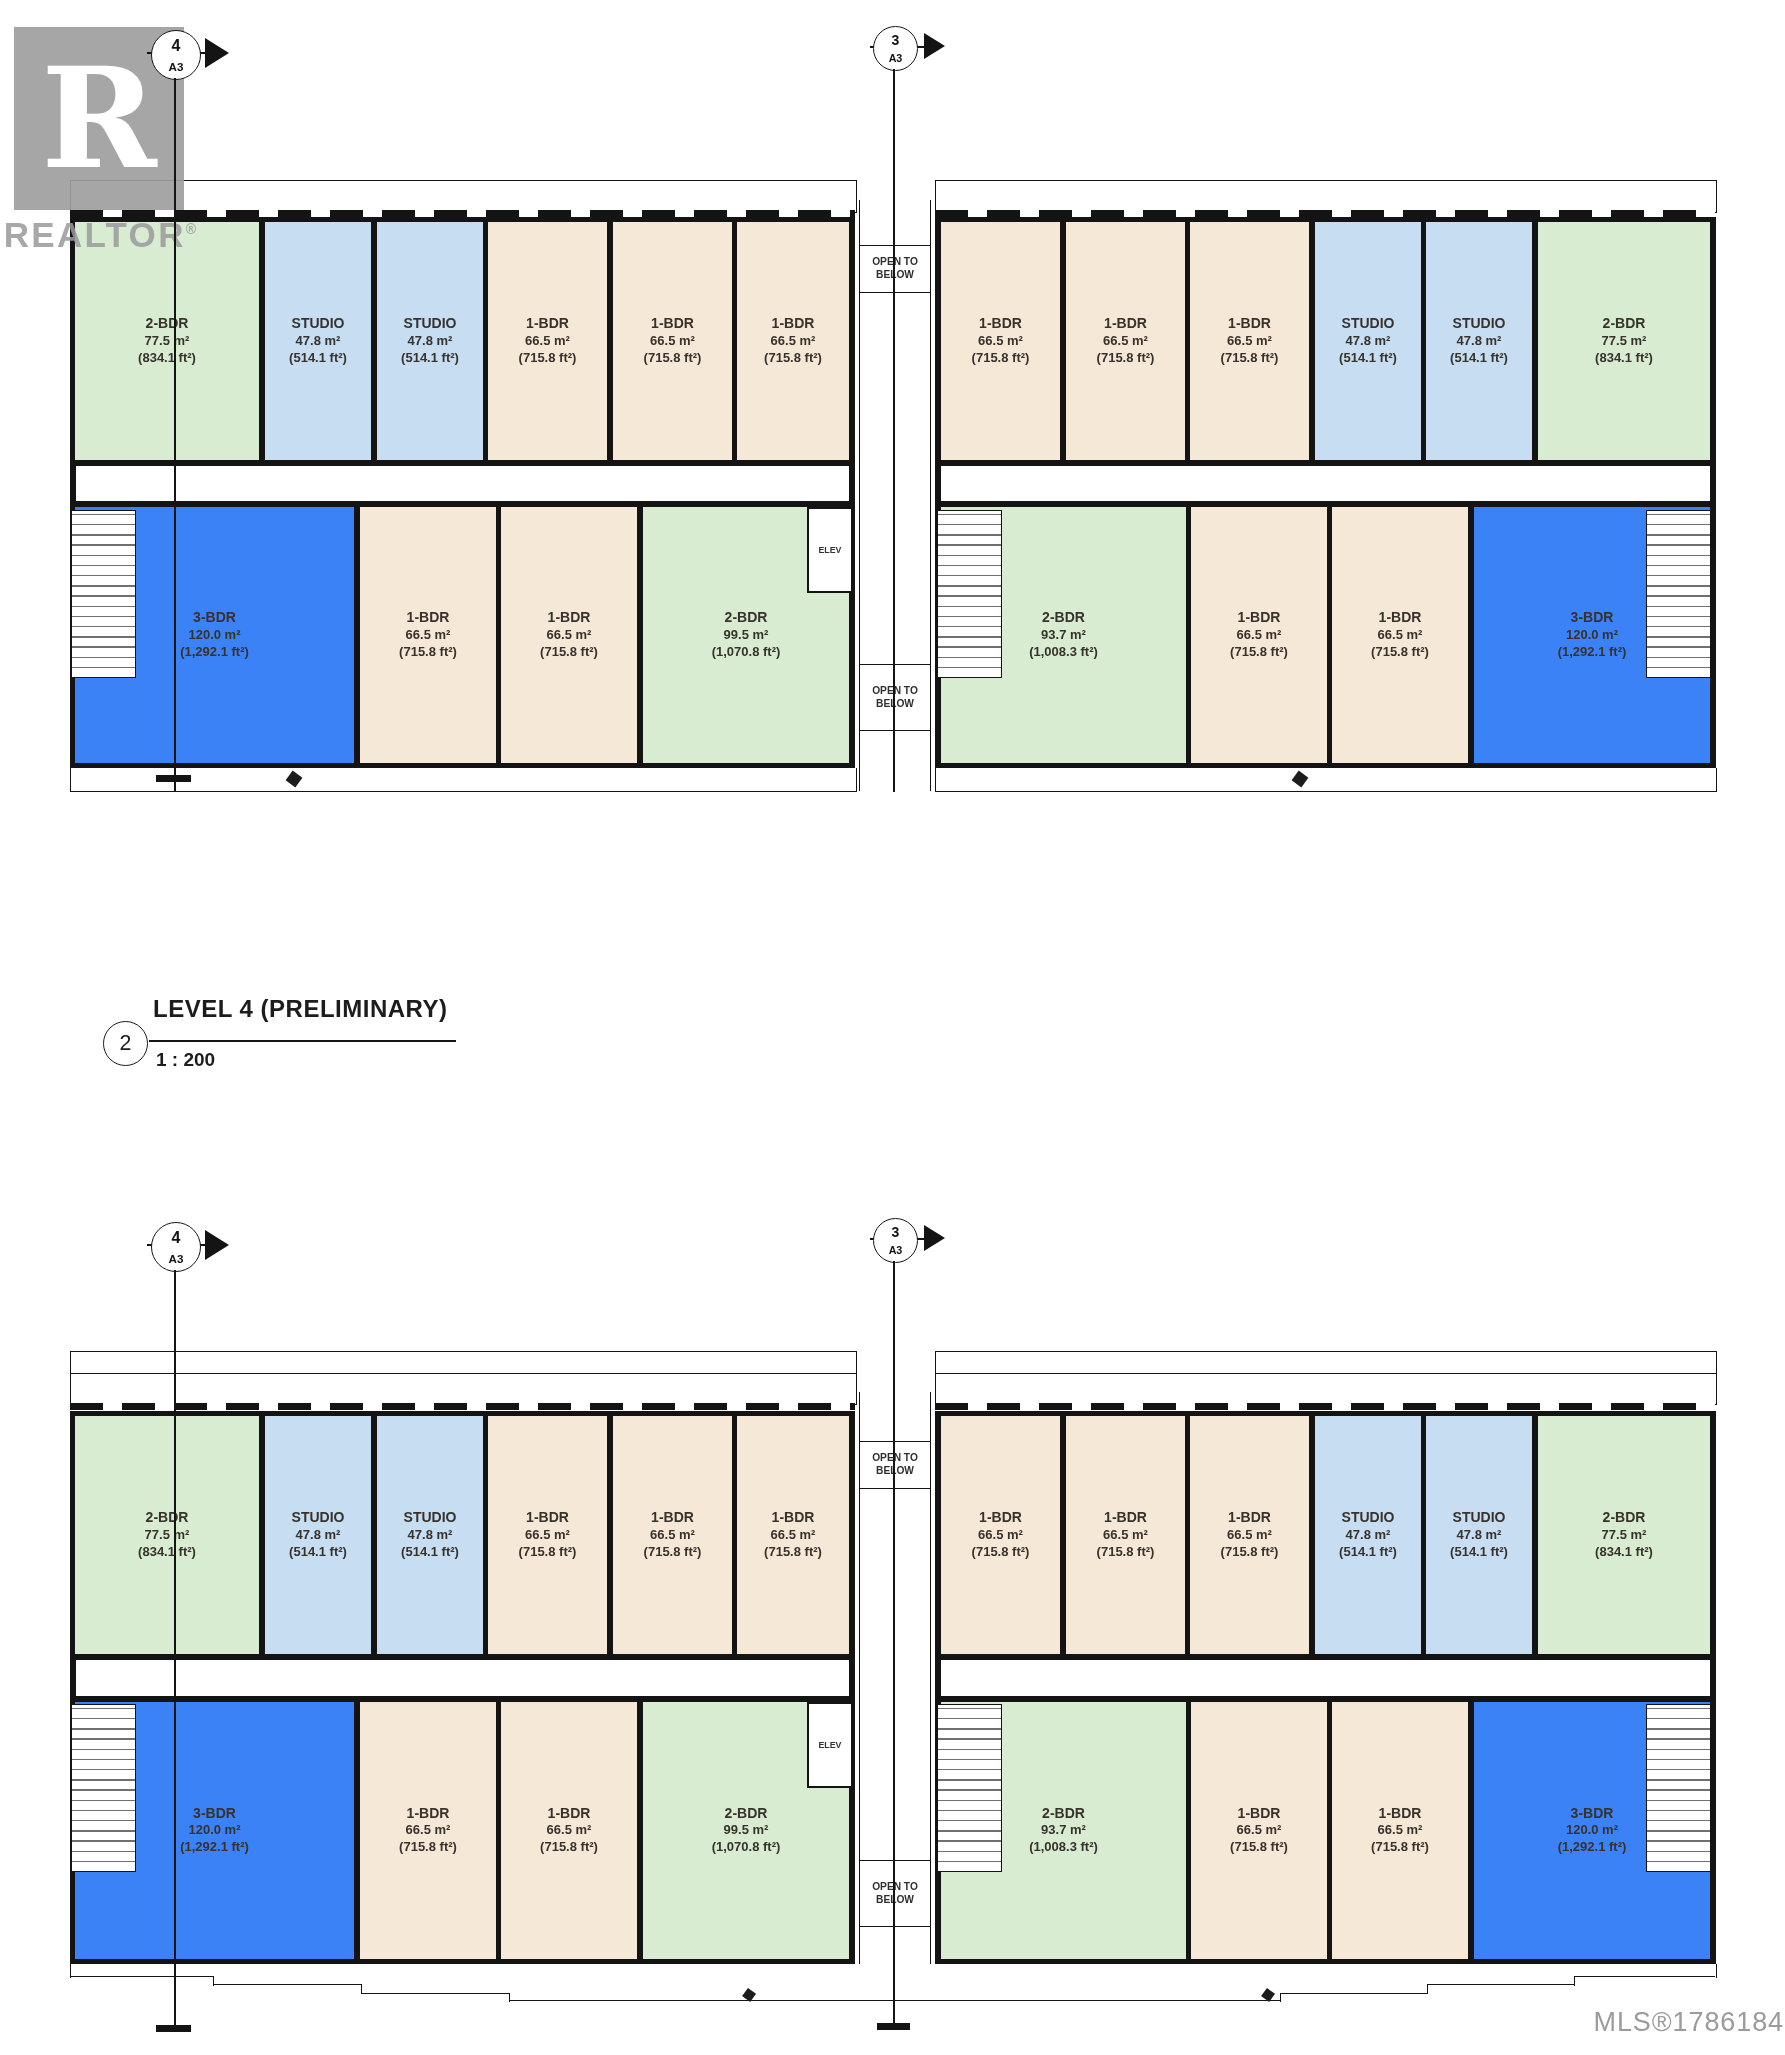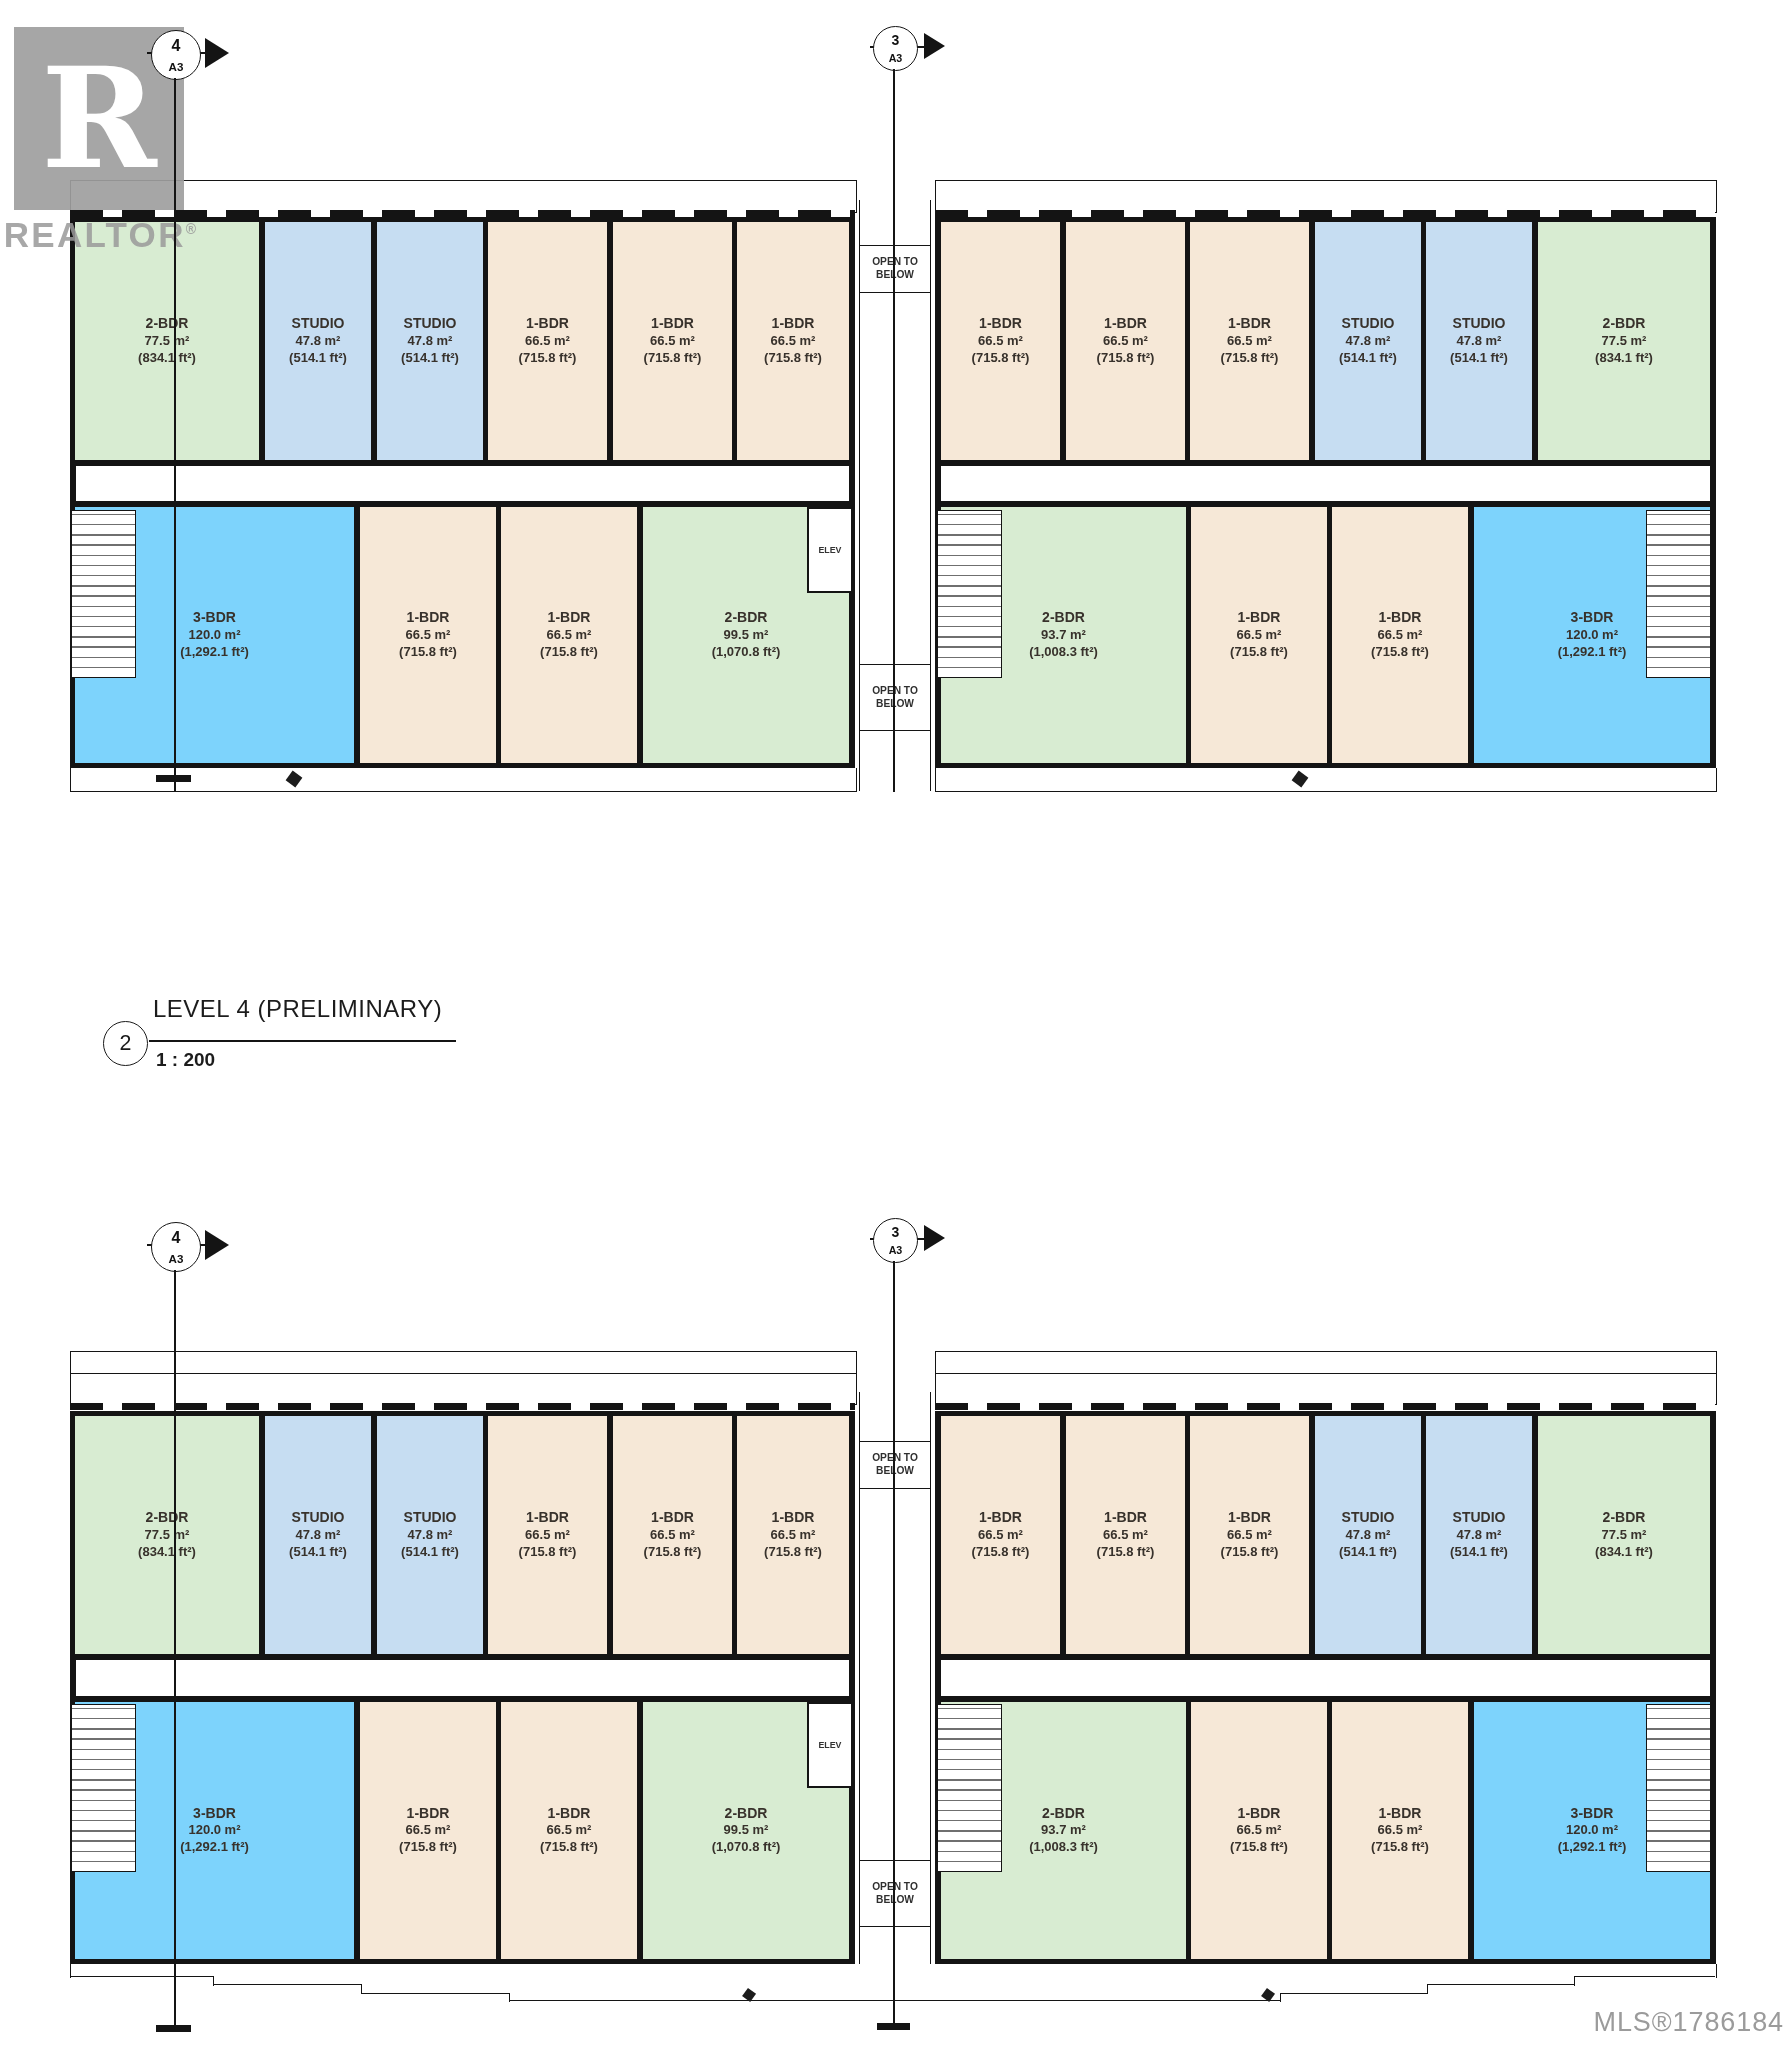--- a/index.html
+++ b/index.html
@@ -9,21 +9,21 @@
   .balc{position:absolute;background:#fff;border:1.4px solid #141414}
   .strip{position:absolute;background:#fff;border:1.4px solid #141414;border-top:none}
   .dash{position:absolute;background:repeating-linear-gradient(90deg,#141414 0 33px,#fff 33px 52px)}
   .unit{position:absolute;display:flex;flex-direction:column;align-items:center;justify-content:center;
         text-align:center;color:#38322c;font-weight:700}
   .unit .ut{font-size:14px;line-height:1.25}
   .unit .ua{font-size:13px;line-height:1.3}
   .u-green{background:#d8ecd2}
   .u-blue{background:#c6ddf2}
   .u-beige{background:#f6e8d7}
-  .u-pink{background:#7dd3fc}
+  .u-pink{background:#3b82f6}
   .stair{position:absolute;background:repeating-linear-gradient(0deg,#fff 0 8.8px,#6f6f6f 8.8px 10.2px);
          border:1.4px solid #141414}
   .elev{position:absolute;background:#fff;border:2.8px solid #141414;display:flex;align-items:center;
         justify-content:center;font-size:8.8px;font-weight:600;color:#333}
   .otb{position:absolute;background:#fff;border-top:1.9px solid #141414;border-bottom:1.9px solid #141414;
        display:flex;flex-direction:column;align-items:center;justify-content:center;
        font-size:10.2px;font-weight:700;color:#2f2f2f;line-height:1.25;text-align:center}
   .line{position:absolute;background:#141414}
   .mcirc{position:absolute;background:#fff;border:1.9px solid #141414;border-radius:50%;
          display:flex;flex-direction:column;align-items:center;justify-content:center;color:#111;font-weight:700}
@@ -33,21 +33,21 @@
            border-bottom:15px solid transparent;border-left:24px solid #141414}
   .glyph{position:absolute;background:#1c1c1c;transform:rotate(36deg)}
   .logo-box{position:absolute;left:14px;top:27px;width:170px;height:183px;background:rgba(158,158,158,.92);
             display:flex;align-items:center;justify-content:center}
   .logo-r{font-family:"DejaVu Serif",serif;font-weight:700;font-size:139px;color:#fff;line-height:1}
   .logo-word{position:absolute;left:3.7px;top:215px;width:242px;font-weight:700;font-size:35px;
              color:#9a9a9a;letter-spacing:2.3px;opacity:.85}
   .logo-word sup{font-size:14px}
   .tb-circ{position:absolute;left:103px;top:1021px;width:43px;height:43px;border:1.9px solid #1a1a1a;
            border-radius:50%;display:flex;align-items:center;justify-content:center;font-size:21.4px;color:#1a1a1a}
-  .tb-title{position:absolute;left:153px;top:995px;font-size:24px;font-weight:400;color:#1c1c1c;letter-spacing:0.5px}
+  .tb-title{position:absolute;left:153px;top:995px;font-size:24px;font-weight:700;color:#1c1c1c;letter-spacing:0.5px}
   .tb-scale{position:absolute;left:156px;top:1049px;font-size:19px;font-weight:600;color:#1c1c1c}
   .mls{position:absolute;left:1516px;top:2007px;width:268px;text-align:right;font-size:27px;
        color:#9b9b9b;letter-spacing:0.9px}
 </style>
 </head>
 <body>
 
 <div id="page">
 
   <div>

